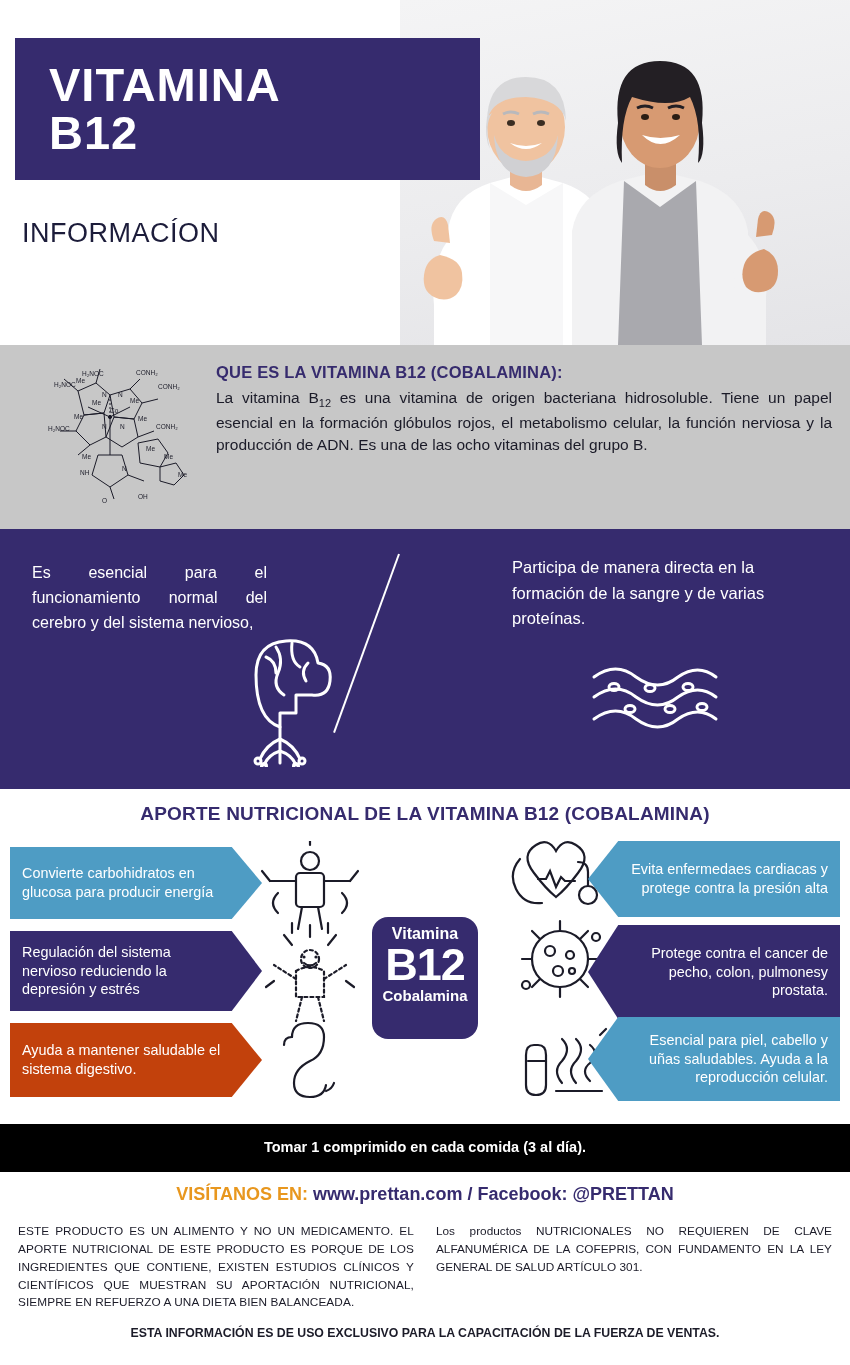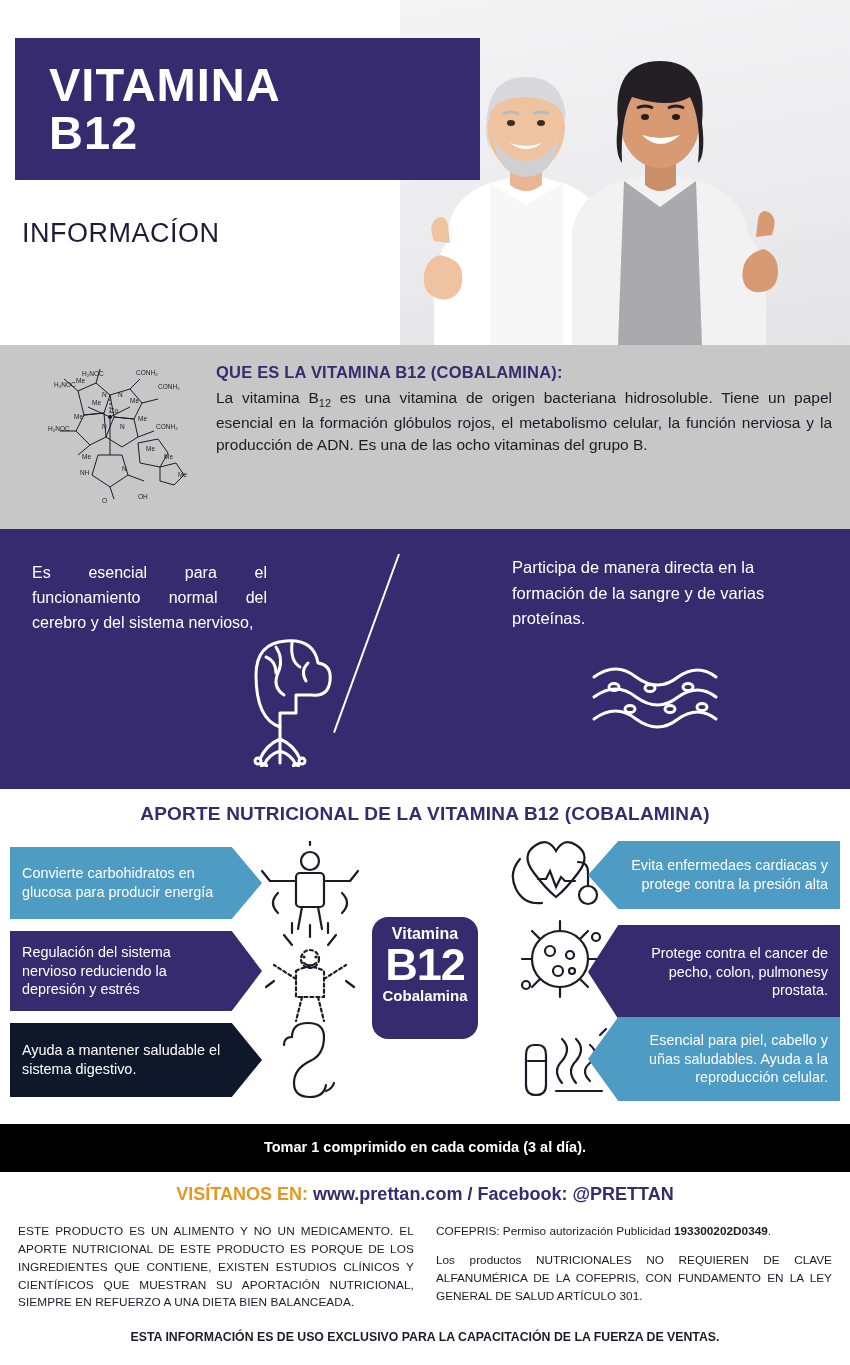--- a/index.html
+++ b/index.html
@@ -162,21 +162,21 @@
     padding-left: 30px;
     text-align: right;
     justify-content: flex-end;
   }
   .pill.blue { background: #4e9cc4; }
   .pill.purple { background: #362b6e; }
 
   .p-l1 { top: 58px; height: 72px; }
   .p-l2 { top: 142px; height: 80px; }
   .p-l3 { top: 234px; height: 74px; }
-  .p-r1 { top: 52px; height: 68px; }
+  .p-r1 { top: 52px; height: 76px; }
   .p-r2 { top: 136px; height: 94px; }
   .p-r3 { top: 228px; height: 84px; }
 
   .b12-badge {
     position: absolute;
     left: 372px; top: 128px;
     width: 106px; height: 122px;
     background: #362b6e;
     border-radius: 16px;
     color: #ffffff;
@@ -468,21 +468,21 @@
     <div class="big">B12</div>
     <div class="c">Cobalamina</div>
   </div>
 
   <div class="pill left blue p-l1" style="background: rgb(78, 156, 196);">
       <span>Convierte carbohidratos en glucosa para producir energía</span>
     </div>
   <div class="pill left purple p-l2" style="background: rgb(54, 43, 110);">
       <span>Regulación del sistema nervioso reduciendo la depresión y estrés</span>
     </div>
-  <div class="pill left blue p-l3" style="background: #0f172a;">
+  <div class="pill left blue p-l3" style="background: #c2410c;">
       <span>Ayuda a mantener saludable el sistema digestivo.</span>
     </div>
 
   <div class="pill right blue p-r1" style="background: rgb(78, 156, 196);">
       <span>Evita enfermedaes cardiacas y protege contra la presión alta</span>
     </div>
   <div class="pill right purple p-r2" style="background: rgb(54, 43, 110);">
       <span>Protege contra el cancer de pecho, colon, pulmonesy prostata.</span>
     </div>
   <div class="pill right blue p-r3" style="background: rgb(78, 156, 196);">
@@ -496,18 +496,17 @@
 
 <div class="visit">
   <span class="orange">VISÍTANOS EN:</span>
   <span>www.prettan.com</span>
   <span>/ Facebook: @PRETTAN</span>
 </div>
 
 <div class="legal">
   <div class="legal-col left">ESTE PRODUCTO ES UN ALIMENTO Y NO UN MEDICAMENTO. EL APORTE NUTRICIONAL DE ESTE PRODUCTO ES PORQUE DE LOS INGREDIENTES QUE CONTIENE, EXISTEN ESTUDIOS CLÍNICOS Y CIENTÍFICOS QUE MUESTRAN SU APORTACIÓN NUTRICIONAL, SIEMPRE EN REFUERZO A UNA DIETA BIEN BALANCEADA.</div>
   <div class="legal-col">
-    <p><span>COFEPRIS:  Permiso autorización Publicidad </span><b>193300202D0349</b><span>.</span></p>
     <p>Los productos NUTRICIONALES NO REQUIEREN DE CLAVE ALFANUMÉRICA DE LA COFEPRIS, CON FUNDAMENTO EN LA LEY GENERAL DE SALUD ARTÍCULO 301.</p>
   </div>
 </div>
 
 <div class="footer-note">ESTA INFORMACIÓN ES DE USO EXCLUSIVO PARA LA CAPACITACIÓN DE LA FUERZA DE VENTAS.</div>
 
 </body></html>

